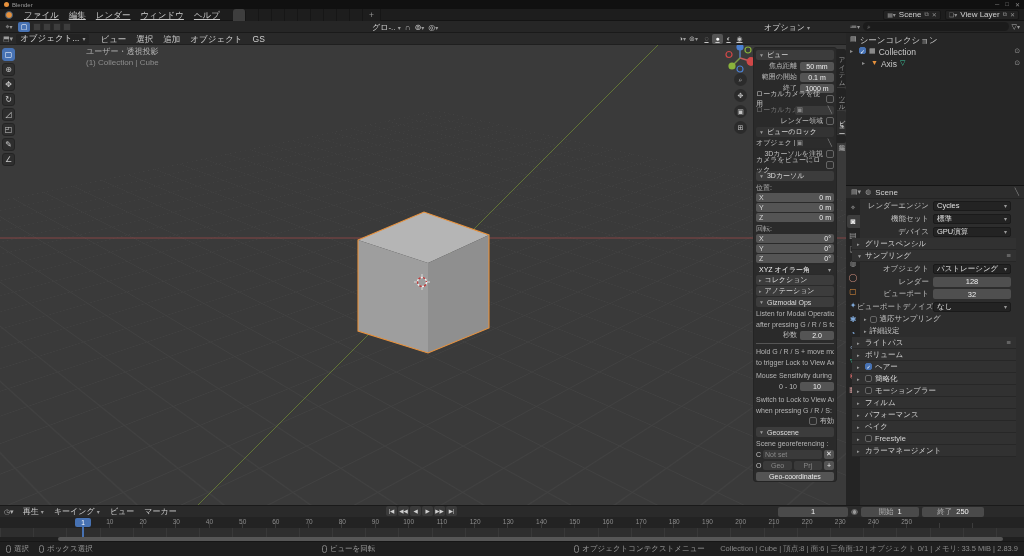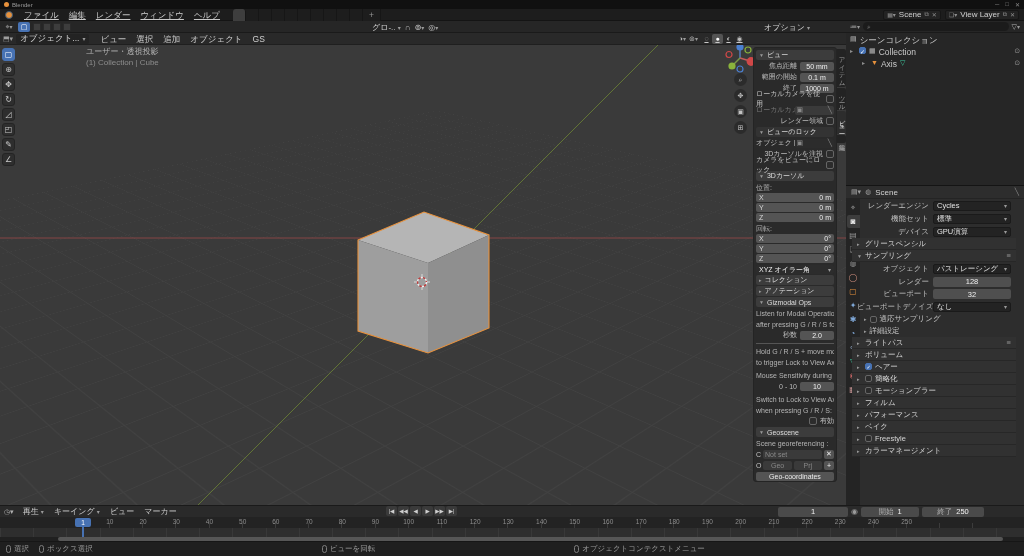--- a/index.html
+++ b/index.html
@@ -769,13 +769,14 @@
     </span>
     <span class="hint" style="margin-left:215px;">
         <span class="mouse-ico"></span>
         <span>ビューを回転</span>
       </span>
     <span class="hint" style="margin-left:185px;">
         <span class="mouse-ico"></span>
         <span>オブジェクトコンテクストメニュー</span>
       </span>
   </span>
+  <span id="status-stats">Collection | Cube | 頂点:8 | 面:6 | 三角面:12 | オブジェクト 0/1 | メモリ: 33.5 MiB | 2.83.9</span>
 </div>
 
 </body></html>

